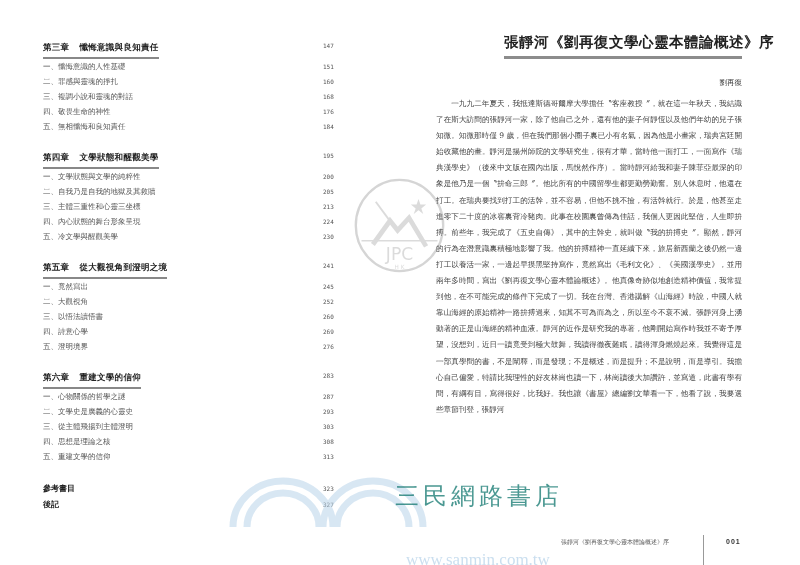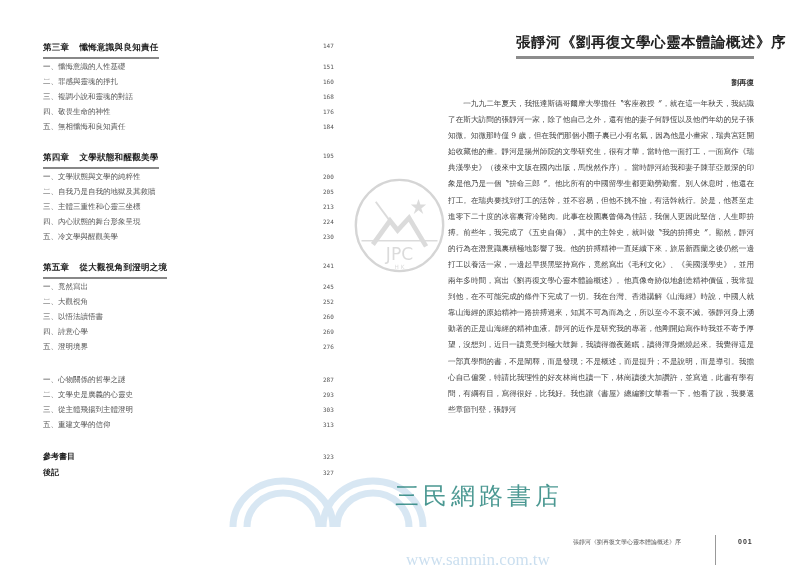--- a/index.html
+++ b/index.html
@@ -3,21 +3,21 @@
 <meta charset="utf-8">
 <style>
   html, body { margin:0; padding:0; }
   body {
     width:800px; height:565px; position:relative; overflow:hidden;
     background:#ffffff; color:#333;
     font-family:"DejaVu Serif", "Liberation Serif", serif;
   }
   .page { position:absolute; top:0; height:484px; }
   .left { left:0; width:400px; }
-  .right { left:396px; width:400px; }
+  .right { left:384px; width:400px; }
 
   
   .toc { position:absolute; left:43px; top:42px; width:300px; }
   .chapter { margin-bottom:18px; }
   .ch-head { display:flex; justify-content:space-between; align-items:flex-start; height:17px; }
   .ch-title {
     font-size:8.5px; font-weight:bold; color:#222; letter-spacing:0.3px;
     border-bottom:2px solid #888; padding-bottom:3px; white-space:nowrap;
   }
   .ch-title .num { margin-right:10px; }
@@ -27,21 +27,21 @@
   .sec-first { }
   .tail-item { display:flex; justify-content:space-between; height:16px; align-items:center; }
   .tail-label { font-size:8px; font-weight:bold; color:#222; }
 
   
   .pref-title {
     position:absolute; left:120px; top:33px; width:238px;
     font-size:14.5px; font-weight:bold; color:#222; letter-spacing:0.5px;
     white-space:nowrap; border-bottom:3px solid #8c8c8c; padding-bottom:4px; text-align:right;
   }
-  .author { position:absolute; right:42px; top:78px; font-size:7.5px; font-weight:bold; color:#333; }
+  .author { position:absolute; right:42px; top:78px; font-size:7.5px; font-weight:normal; color:#333; }
   .body-text {
     position:absolute; left:52px; top:96px; width:306px;
     font-size:7.6px; line-height:16.1px; color:#444; text-align:justify;
   }
   .body-text p { margin:0; text-indent:0; }
 
   .footer {
     position:absolute; left:177px; top:538px; font-size:6px; color:#555;
   }
   .footer-div { position:absolute; left:319px; top:535px; width:1px; height:30px; background:#999; }
@@ -140,31 +140,41 @@
           <span class="sec-label">四、詩意心學</span>
           <span class="pg">269</span>
         </div>
       <div class="sec">
           <span class="sec-label">五、澄明境界</span>
           <span class="pg">276</span>
         </div>
     </div>
 
     <div class="chapter">
+      <div class="ch-head">
+        <div class="ch-title">
+          <span class="num">第六章</span><span>重建文學的信仰</span>
+        </div>
+        <span class="pg">283</span>
+      </div>
       <div class="sec sec-first">
           <span class="sec-label">一、心物關係的哲學之謎</span>
           <span class="pg">287</span>
         </div>
       <div class="sec">
           <span class="sec-label">二、文學史是廣義的心靈史</span>
           <span class="pg">293</span>
         </div>
       <div class="sec">
           <span class="sec-label">三、從主體飛揚到主體澄明</span>
           <span class="pg">303</span>
+        </div>
+      <div class="sec">
+          <span class="sec-label">四、思想是理論之核</span>
+          <span class="pg">308</span>
         </div>
       <div class="sec">
           <span class="sec-label">五、重建文學的信仰</span>
           <span class="pg">313</span>
         </div>
     </div>
 
     <div style="margin-top:-2px;">
       <div class="tail-item">
           <span class="tail-label">參考書目</span>

